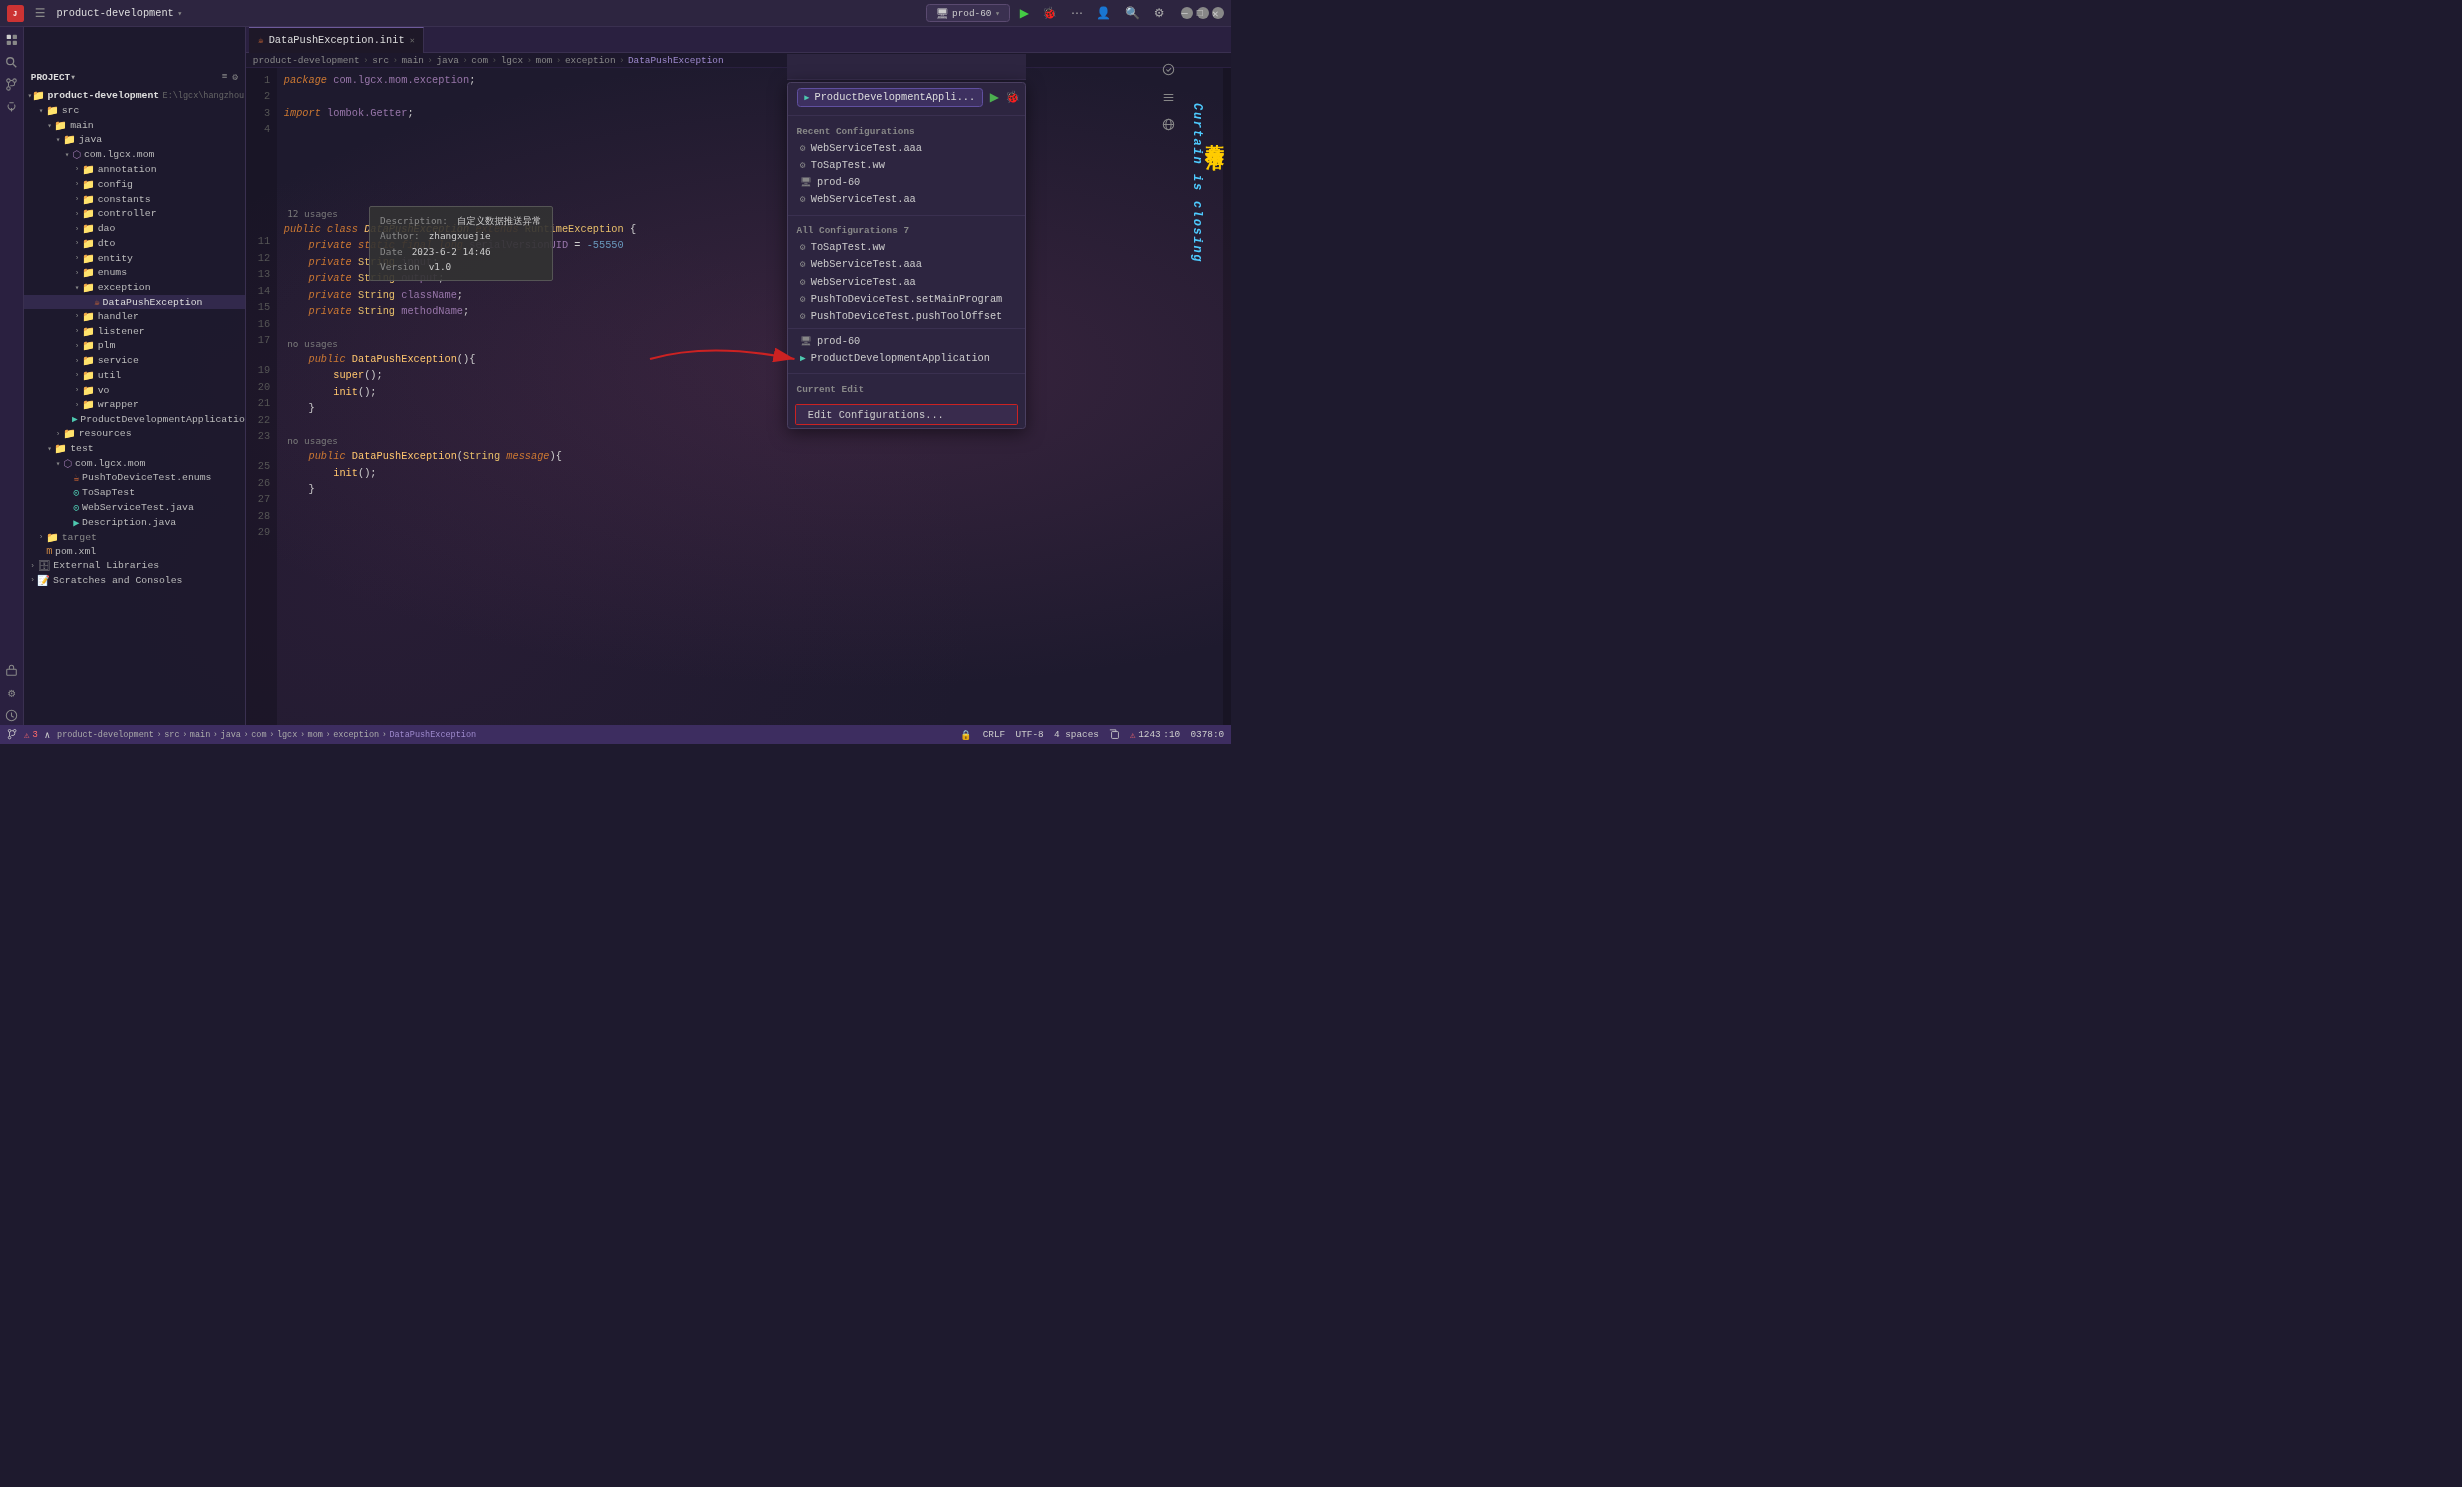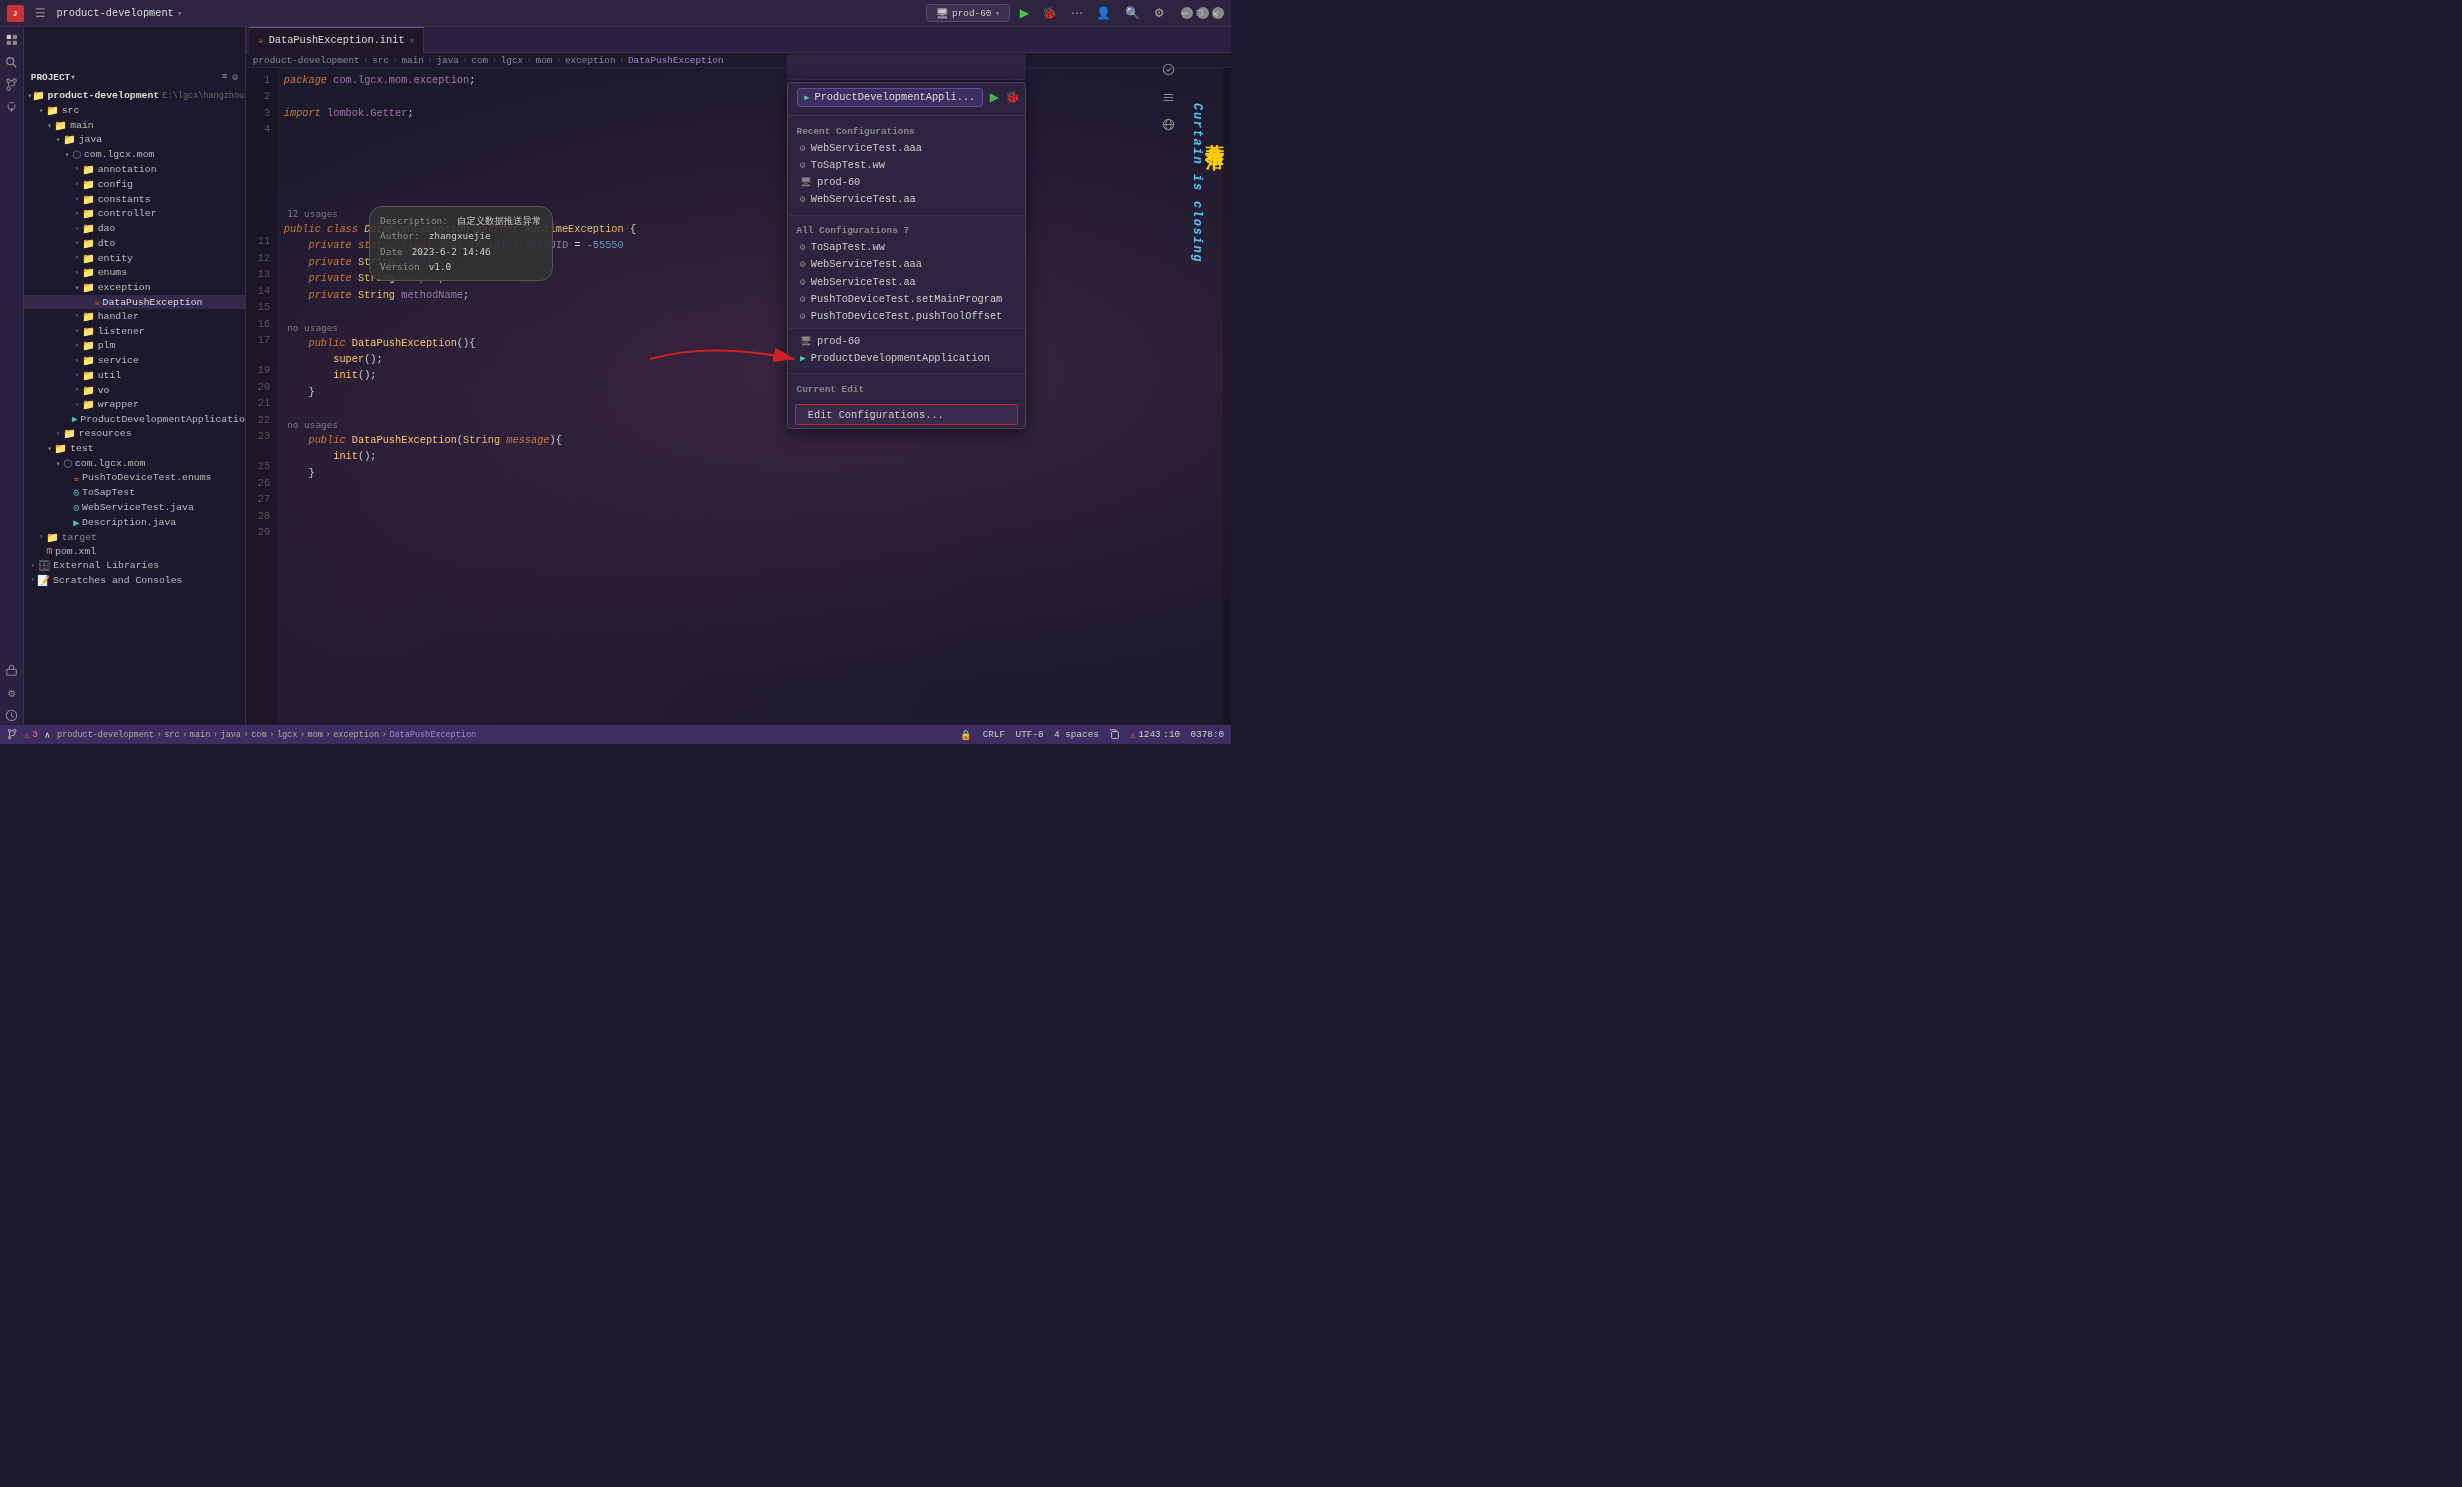--- a/index.html
+++ b/index.html
@@ -207,21 +207,21 @@
     .code-line .num { color: #6897bb; }
     .code-line .fn { color: #ffc66d; }
     .code-line .cls { color: #ffc66d; font-style: italic; }
 
     .hint-box {
       position: absolute;
       left: 85px;
       top: 68px;
       background: rgba(50, 50, 50, 0.9);
       border: 0.9px solid #555;
-      border-radius: 13px;
+      border-radius: 2px;
       padding: 6.8px 10.3px;
       font-size: 9.4px;
       color: #aaa;
       font-family: 'Consolas', monospace;
       line-height: 1.6;
     }
     .hint-box .label { color: #888; }
     .hint-box .val { color: #ccc; margin-left: 3.4px; }
 
     .usage-hint {
@@ -747,20 +747,21 @@
             </div>
           </div>
           <div style="height:68px;"></div>
         </div>
 
         <div class="usage-hint">12 usages</div>
         <div class="code-line"><span class="kw">public</span> <span class="kw">class</span> <span class="cls">DataPushException</span> <span class="kw">extends</span> <span style="color:#e8bf6a">RuntimeException</span> {</div>
         <div class="code-line">    <span class="kw">private</span> <span class="kw">static</span> <span class="kw">final</span> <span class="kw">long</span> <span style="color:#9876aa">serialVersionUID</span> = <span class="num">-55550</span></div>
         <div class="code-line">    <span class="kw">private</span> <span class="type">String</span> <span style="color:#9876aa">input</span>;</div>
         <div class="code-line">    <span class="kw">private</span> <span class="type">String</span> <span style="color:#9876aa">output</span>;</div>
+        <div class="code-line">    <span class="kw">private</span> <span class="type">String</span> <span style="color:#9876aa">className</span>;</div>
         <div class="code-line">    <span class="kw">private</span> <span class="type">String</span> <span style="color:#9876aa">methodName</span>;</div>
         <div class="code-line">&nbsp;</div>
 
         <div class="usage-hint">    no usages</div>
         <div class="code-line">    <span class="kw">public</span> <span class="fn">DataPushException</span>(){</div>
         <div class="code-line">        <span class="fn">super</span>();</div>
         <div class="code-line">        <span class="fn">init</span>();</div>
         <div class="code-line">    }</div>
         <div class="code-line">&nbsp;</div>
 

